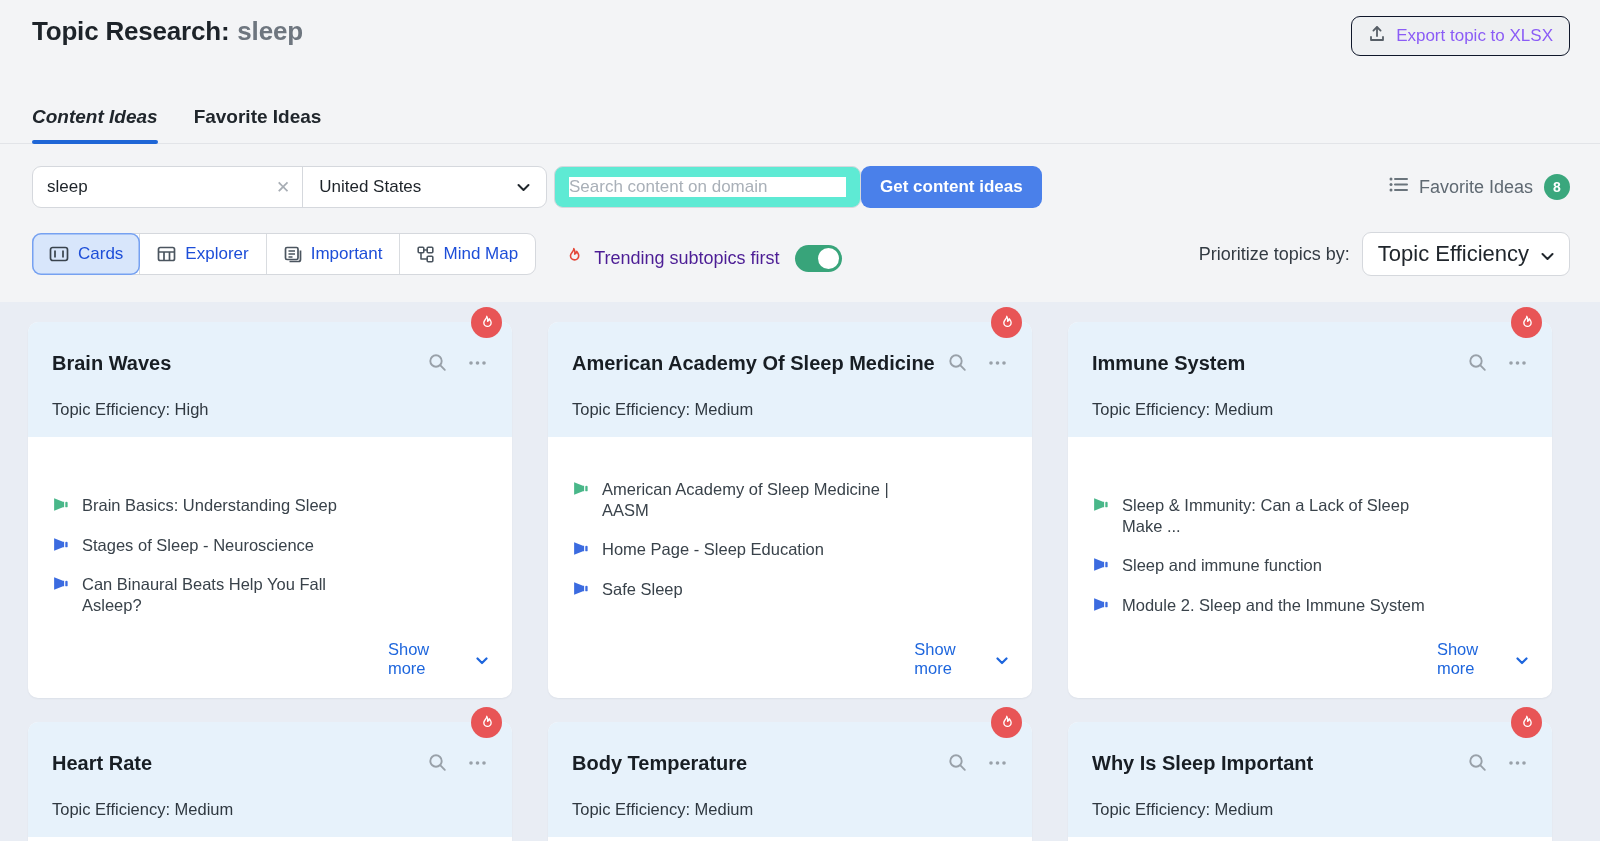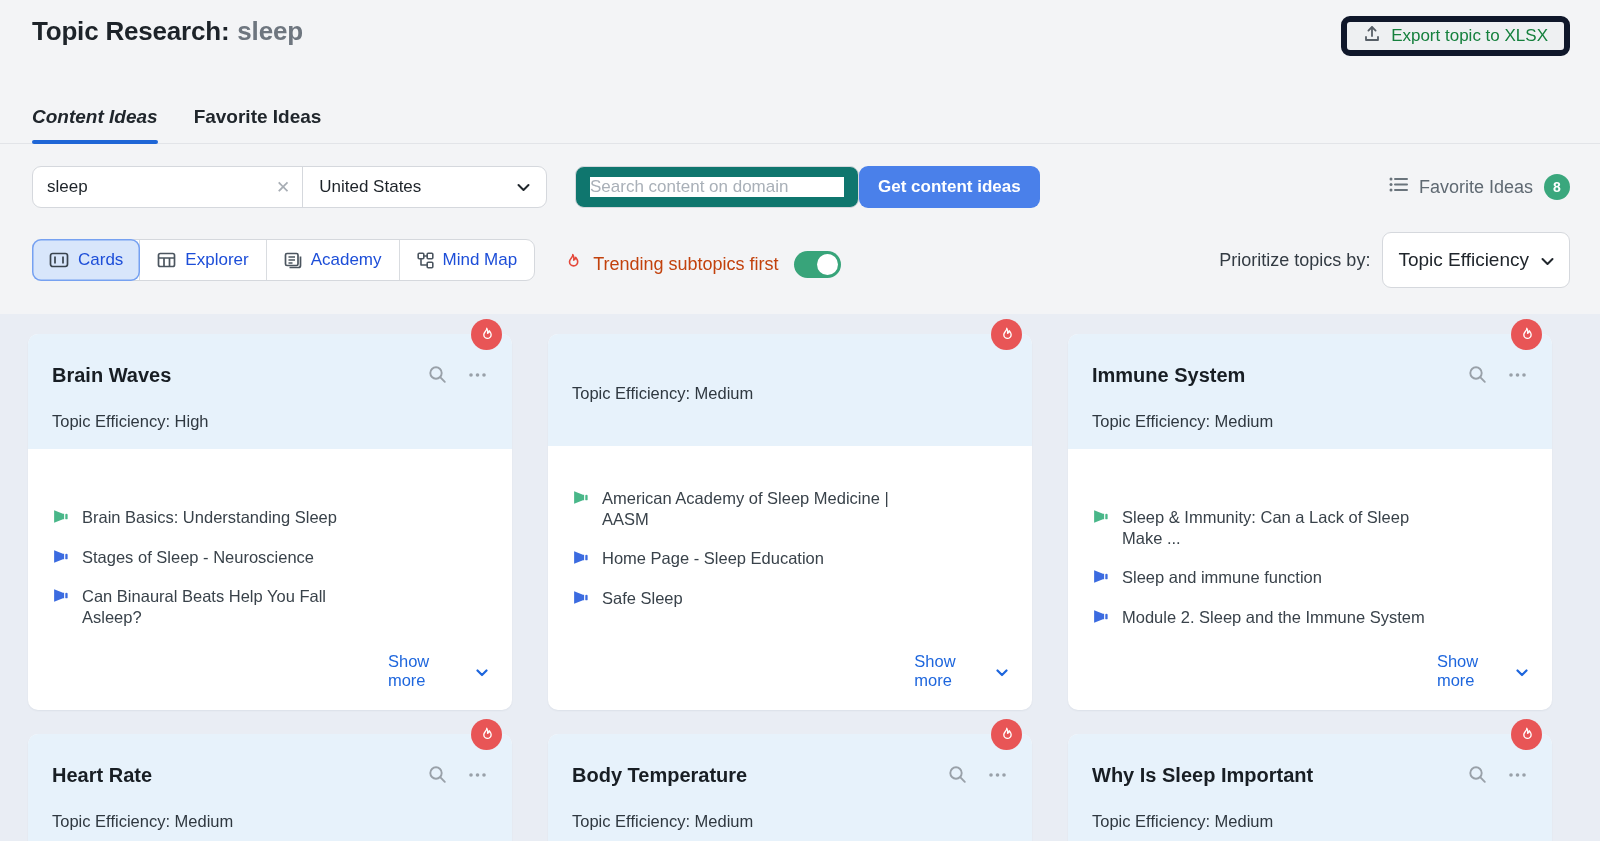--- a/index.html
+++ b/index.html
@@ -8,55 +8,55 @@
     font-family:"Liberation Sans", sans-serif;
     background:#f3f4f6;
     color:#1d2329;
   }
   
   .topbar { display:flex; justify-content:space-between; align-items:flex-start; padding:16px 30px 0 32px; }
   .page-title { font-size:26px; font-weight:700; letter-spacing:-0.2px; }
   .page-title .query { color:#6e767f; margin-left:8px; }
   .export-btn {
     display:flex; align-items:center; gap:10px; height:40px; padding:0 16px;
-    background:#eef0f2; border:6px solid #0f172a; border-radius:9px;
-    font-size:17px; color:#15803d; cursor:pointer; font-family:inherit;
+    background:#eef0f2; border:1px solid #0f172a; border-radius:9px;
+    font-size:17px; color:#8b5cf6; cursor:pointer; font-family:inherit;
   }
   
   .tabs { display:flex; gap:36px; padding:0 32px; margin-top:50px; border-bottom:1px solid #e2e4e8; }
   .tab { font-size:19px; padding-bottom:15px; position:relative; cursor:pointer; color:#20262c; }
   .tab.active { font-weight:700;font-style:italic; }
   .tab.inactive { font-weight:600; }
   .tab.active::after { content:""; position:absolute; left:0; right:0; bottom:-1px; height:4px; background:#1f66d6; border-radius:2px; }
   
   .filters { padding:22px 30px 26px 32px; }
   .filter-row { display:flex; align-items:center; }
   .search-group { display:flex; align-items:stretch; width:515px; height:42px; background:#fff; border:1px solid #d5d8dd; border-radius:9px; overflow:hidden; }
   .query-wrap { flex:0 0 250px; display:flex; align-items:center; padding:0 12px 0 14px; border-right:1px solid #d5d8dd; }
   .query-wrap input { flex:1; border:none; outline:none; font-size:17px; color:#1d2329; font-family:inherit; background:transparent; min-width:0; }
   .clear-x { color:#a7adb4; font-size:17px; cursor:pointer; padding-left:8px; }
   .country-select { flex:1; display:flex; align-items:center; justify-content:space-between; padding:0 16px; font-size:17px; cursor:pointer; }
-  .domain-wrap { margin-left:28px; width:284px; height:42px; background:#0f766e; border:1px solid #d5d8dd; border-radius:9px; display:flex; align-items:center; padding:0 14px; }
+  .domain-wrap { margin-left:7px; width:307px; height:42px; background:#5eead4; border:1px solid #d5d8dd; border-radius:9px; display:flex; align-items:center; padding:0 14px; }
   .domain-wrap input { width:100%; border:none; outline:none; font-size:17px; font-family:inherit; }
   .domain-wrap input::placeholder { color:#a9b0b8; }
   .get-ideas-btn { margin-left:0; height:42px; padding:0 19px; background:#4a80ea; color:#fff; border:none; border-radius:9px; font-size:17px; font-weight:700; cursor:pointer; font-family:inherit; }
   .fav-cluster { margin-left:auto; display:flex; align-items:center; gap:11px; color:#5f6972; font-size:18px; cursor:pointer; }
   .fav-badge { width:26px; height:26px; border-radius:50%; background:#3aa77d; color:#fff; font-size:14px; font-weight:700; display:flex; align-items:center; justify-content:center; }
   
   .filter-row2 { margin-top:24px; }
   .segmented { display:flex; background:#fff; border:1px solid #d5d8dd; border-radius:9px; }
   .seg { display:flex; align-items:center; gap:9px; height:40px; padding:0 17px; font-size:17px; color:#1d4ed8; cursor:pointer; position:relative; }
   .seg + .seg { border-left:1px solid #d9dce0; }
   .seg.selected { background:#d8e6fb; border-radius:9px; box-shadow:inset 0 0 0 1.5px #76a1f1; border-left:none; margin:-1px; height:42px; z-index:1; }
   .seg .icon { color:#4b555f; display:flex; }
-  .trending-cluster { margin-left:28px; display:flex; align-items:center; gap:11px; font-size:18px; color:#c2410c;margin-top:8px; }
+  .trending-cluster { margin-left:28px; display:flex; align-items:center; gap:11px; font-size:18px; color:#4c1d95;margin-top:8px; }
   .toggle { width:47px; height:27px; border-radius:14px; background:#38a47a; position:relative; cursor:pointer; margin-left:4px; }
   .toggle .knob { position:absolute; top:3px; right:3px; width:21px; height:21px; border-radius:50%; background:#fff; }
   .prioritize-cluster { margin-left:auto; display:flex; align-items:center; gap:12px; font-size:18px; color:#333b43; }
-  .prio-select { display:flex; align-items:center; gap:12px; height:56px; padding:0 15px; background:#fff; border:1px solid #d5d8dd; border-radius:9px; font-size:19px; color:#20262c; cursor:pointer; }
+  .prio-select { display:flex; align-items:center; gap:12px; height:44px; padding:0 15px; background:#fff; border:1px solid #d5d8dd; border-radius:9px; font-size:22px; color:#20262c; cursor:pointer; }
   
   .cards-area { background:#e9edf4; padding:20px 48px 0 28px; height:545px; }
   .cards-grid { display:grid; grid-template-columns:repeat(3,1fr); column-gap:36px; row-gap:24px; }
   .card { position:relative; background:#fff; border-radius:10px; box-shadow:0 1px 2px rgba(20,30,50,.06); display:flex; flex-direction:column; }
   .card.row1 { height:376px; }
   .card.row2 { height:300px; }
   .flame-badge { position:absolute; top:-15px; right:10px; width:31px; height:31px; border-radius:50%; background:#e85556; display:flex; align-items:center; justify-content:center; z-index:2; }
   .card-head { background:#e7f2fb; border-radius:10px 10px 0 0; padding:27px 24px 18px; min-height:112px; }
   .title-row { display:flex; align-items:flex-start; }
   .card-title { font-size:20px; font-weight:700; color:#181e24; line-height:1.4; flex:1; padding-right:10px; }
@@ -150,21 +150,21 @@
         <span>Explorer</span>
       </div>
       <div class="seg">
         <span class="icon">
           <svg width="18" height="17" viewBox="0 0 18 17" fill="none" stroke="#4b555f" stroke-width="1.7" stroke-linejoin="round">
             <rect x="1.5" y="1.5" width="12.5" height="12" rx="1.5"></rect>
               <path d="M4.5 5h6.5M4.5 8h6.5M4.5 11h4"></path>
               <path d="M16.5 4.5v9a2 2 0 0 1-2 2H5.5"></path>
           </svg>
         </span>
-        <span>Academy</span>
+        <span>Important</span>
       </div>
       <div class="seg">
         <span class="icon">
           <svg width="17" height="17" viewBox="0 0 17 17" fill="none" stroke="#4b555f" stroke-width="1.6" stroke-linejoin="round">
             <rect x="1.2" y="1.2" width="5.6" height="5.6" rx="1"></rect>
               <rect x="10.2" y="1.2" width="5.6" height="5.6" rx="1"></rect>
               <rect x="10.2" y="10.2" width="5.6" height="5.6" rx="1"></rect>
             <path d="M6.8 4h3.4M4 6.8V13h6.2"></path>
           </svg>
         </span>
@@ -269,20 +269,38 @@
       </div>
     </article>
 
     <article class="card row1">
       <div class="flame-badge">
         <svg width="17" height="17" viewBox="0 0 19 19" fill="none" stroke="#ffffff" stroke-width="1.5" stroke-linejoin="round" stroke-linecap="round">
             <path d="M9.8 2.6c.5 2.5-3.3 4-3.3 7.2a4.1 4.1 0 0 0 8.2 0c0-2-1.2-3.2-2-4.4-.3 1.5-1 2.4-2 2.7.5-1.9.2-3.7-.9-5.5z"></path>
           </svg>
       </div>
       <header class="card-head">
+        <div class="title-row">
+          <h3 class="card-title">American Academy Of Sleep Medicine</h3>
+          <div class="card-actions">
+            <span class="icon">
+              <svg width="21" height="21" viewBox="0 0 21 21" fill="none" stroke="currentColor" stroke-width="1.9" stroke-linecap="round">
+                  <circle cx="9" cy="9" r="5.7"></circle>
+                  <path d="m13.4 13.4 4.4 4.4"></path>
+                </svg>
+            </span>
+            <span class="icon">
+              <svg width="21" height="21" viewBox="0 0 21 21" fill="currentColor">
+                  <circle cx="4" cy="11" r="1.8"></circle>
+                  <circle cx="10.5" cy="11" r="1.8"></circle>
+                  <circle cx="17" cy="11" r="1.8"></circle>
+                </svg>
+            </span>
+          </div>
+        </div>
         <div class="card-sub">
           <span>Topic Efficiency:</span> <span>Medium</span>
         </div>
       </header>
       <div class="card-body">
         <ul class="idea-list" style="margin-top:26px;">
           <li class="idea">
             <span class="mega green">
                 <svg width="17" height="17" viewBox="0 0 16 16" fill="currentColor">
                   <path d="M2 2.2 10.3 5.4 H11.4 V10.6 H10.3 L2 13.8 Z"></path>

